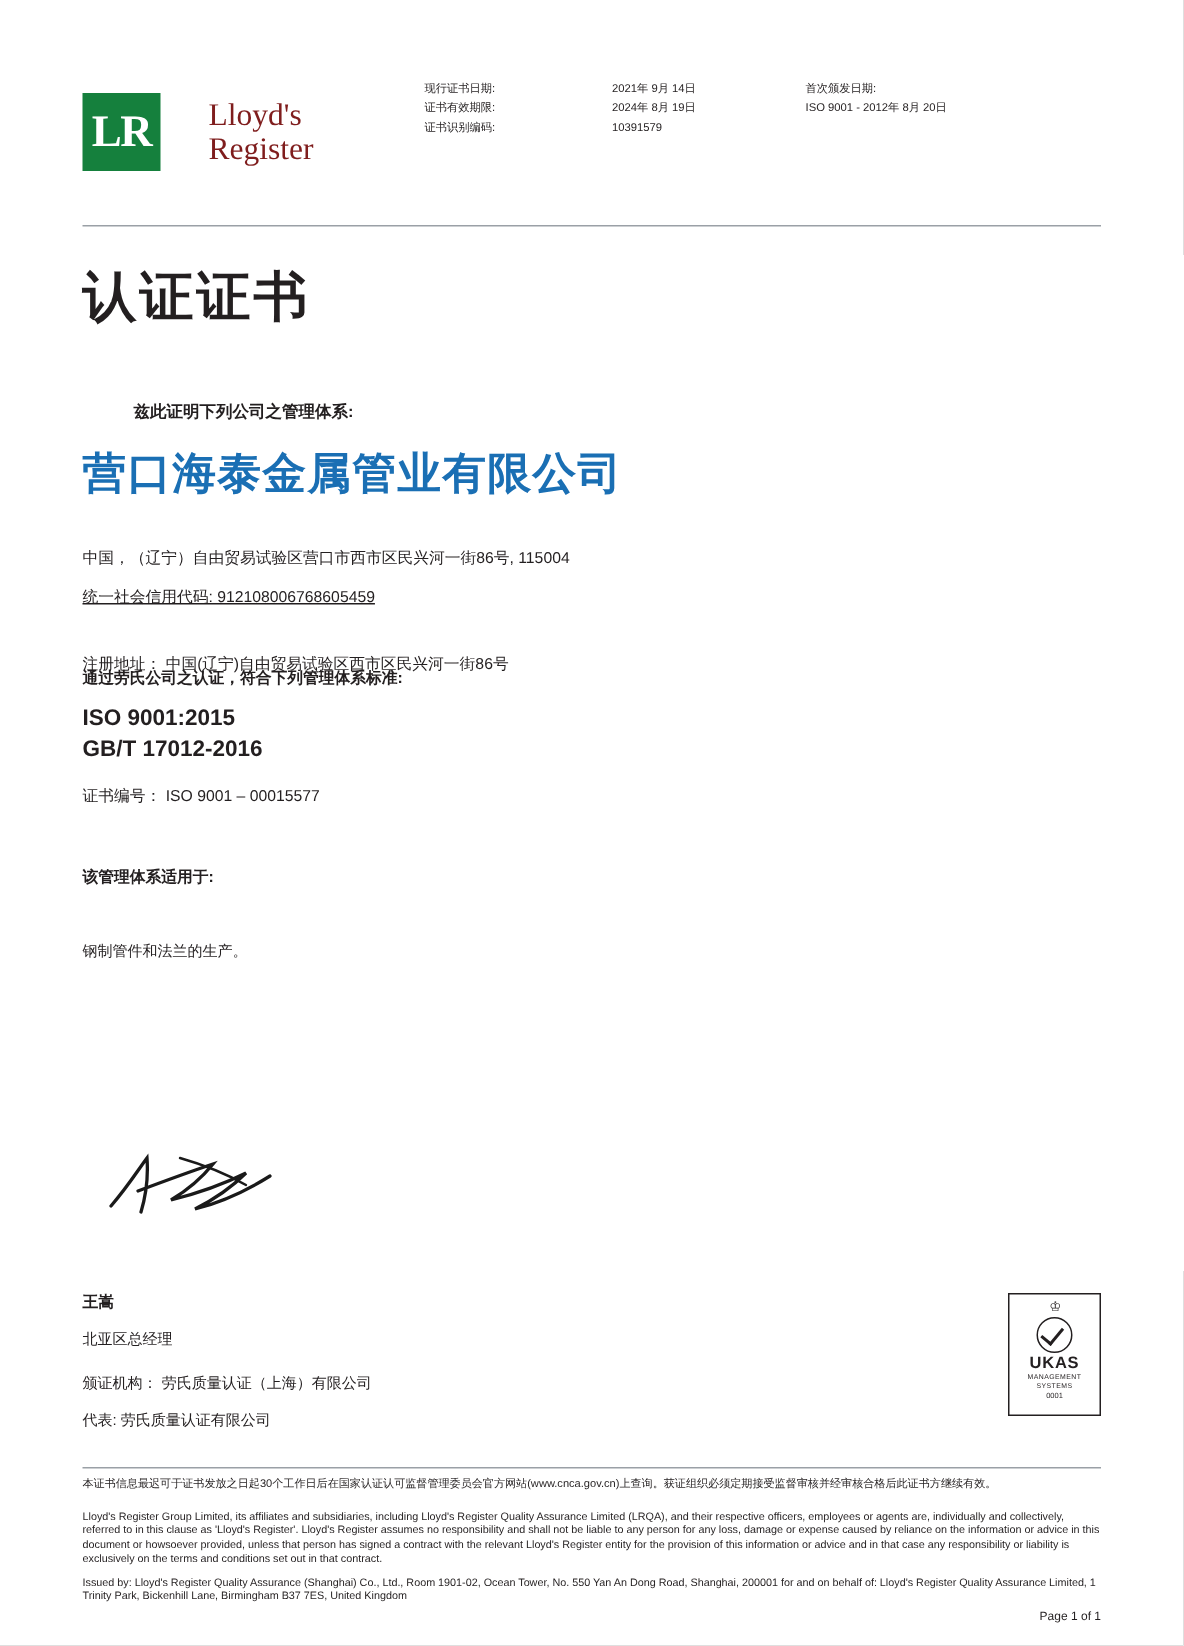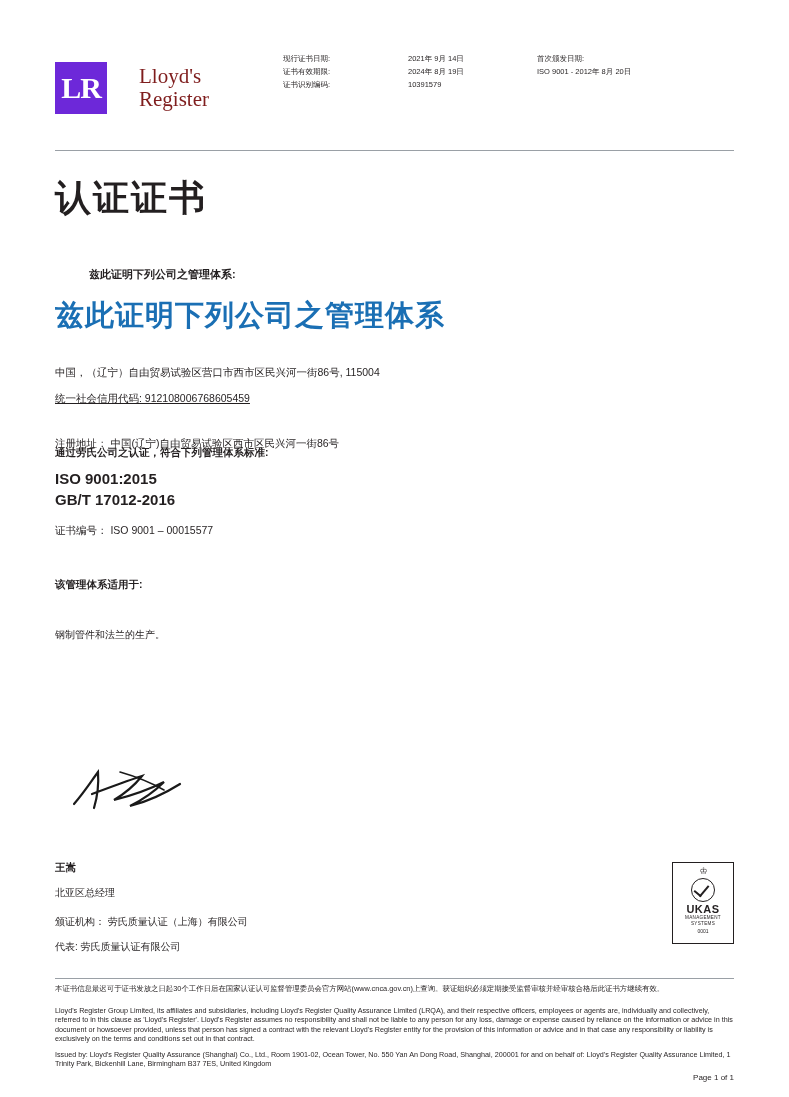--- a/index.html
+++ b/index.html
@@ -28,21 +28,21 @@
   .logo-block {
     position: absolute;
     left: 55px;
     top: 62px;
     display: flex;
     align-items: center;
   }
   .lr-mark {
     width: 52px;
     height: 52px;
-    background: #6d28d9;
+    background: #15803d;
     position: relative;
   }
   .lr-mark .lr-text {
     position: absolute;
     left: 0; top: 0;
     width: 52px; height: 52px;
     color: #ffffff;
     font-family: "Liberation Serif", serif;
     font-weight: bold;
     font-size: 30px;
@@ -298,21 +298,21 @@
       <div class="row">首次颁发日期:</div>
       <div class="row">ISO 9001 - 2012年 8月 20日</div>
     </div>
   </div>
 
   <div class="rule rule-top"></div>
 
   <div class="cert-title">认证证书</div>
 
   <div class="lead">兹此证明下列公司之管理体系:</div>
-  <div class="company">兹此证明下列公司之管理体系</div>
+  <div class="company">营口海泰金属管业有限公司</div>
 
   <div class="addr addr1">中国，（辽宁）自由贸易试验区营口市西市区民兴河一街86号, 115004</div>
   <div class="addr addr2">统一社会信用代码: 912108006768605459</div>
   <div class="addr addr3">注册地址： 中国(辽宁)自由贸易试验区西市区民兴河一街86号</div>
   <div class="addr addr4">通过劳氏公司之认证，符合下列管理体系标准:</div>
 
   <div class="standards">
     <div>ISO 9001:2015</div>
     <div>GB/T 17012-2016</div>
   </div>

